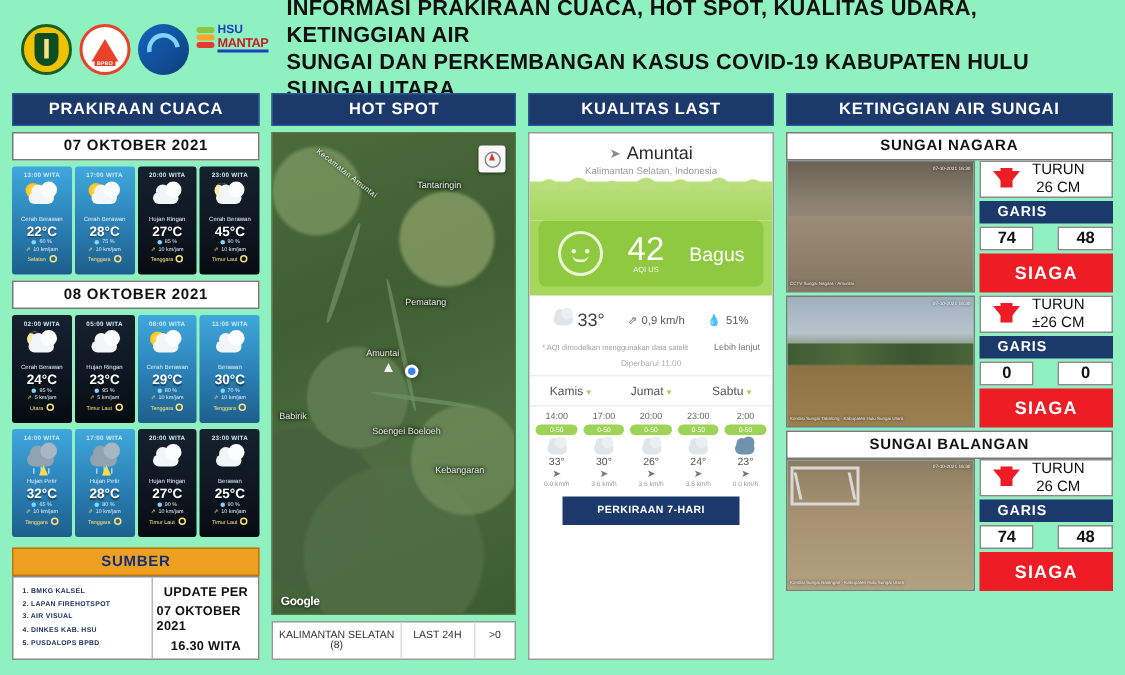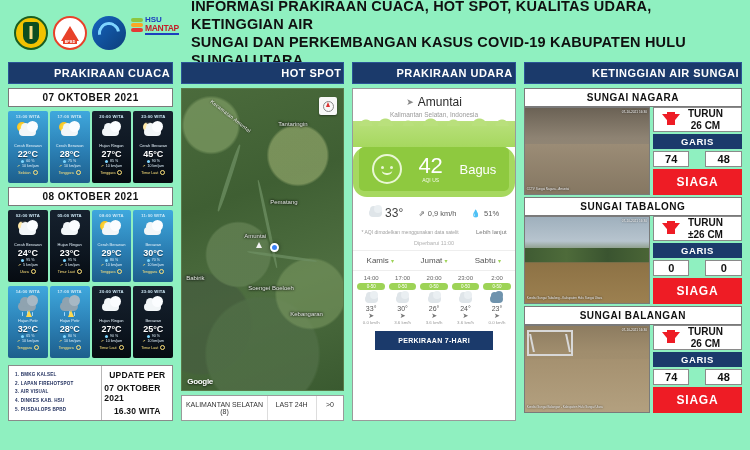--- a/index.html
+++ b/index.html
@@ -32,21 +32,21 @@
 
   
   .cols { display:flex; gap:8px; padding:0 8px; }
   .col { display:flex; flex-direction:column; gap:4px; }
   .col-weather{ width:168px; }
   .col-hotspot{ width:166px; }
   .col-air    { width:166px; }
   .col-river  { width:222px; }
 
   .panel-title {
-    background:#1b3a6b; color:#fff; text-align:right; font-weight:bold;
+    background:#1b3a6b; color:#fff; text-align:center; font-weight:bold;
     font-size:11px; letter-spacing:.5px; padding:4px 2px; border:1px solid #2a5596;
   }
   .subbar {
     background:#fff; text-align:center; font-weight:bold; font-size:10px;
     padding:3px 2px; border:1px solid #7a7a7a; letter-spacing:.5px; color:#111;
   }
 
   
   .wrow { display:flex; gap:2px; }
   .wcard { flex:1; border-radius:2px; padding:3px 2px 2px; color:#fff; position:relative; overflow:hidden; height:72px; }
@@ -122,21 +122,21 @@
   .aq-skyline:before{ content:""; position:absolute; left:0; right:0; top:-5px; height:10px;
     background:
       radial-gradient(circle at 8% 100%, #b9e07c 0 6px, transparent 7px),
       radial-gradient(circle at 20% 100%, #b9e07c 0 7px, transparent 8px),
       radial-gradient(circle at 34% 100%, #b9e07c 0 5px, transparent 6px),
       radial-gradient(circle at 48% 100%, #b9e07c 0 7px, transparent 8px),
       radial-gradient(circle at 62% 100%, #b9e07c 0 6px, transparent 7px),
       radial-gradient(circle at 78% 100%, #b9e07c 0 7px, transparent 8px),
       radial-gradient(circle at 92% 100%, #b9e07c 0 6px, transparent 7px);
   }
-  .aq-panel { background:#a6d85f; margin:0; padding:0 6px 6px;border-radius:14px; }
+  .aq-panel { background:#a6d85f; margin:0; padding:0 6px 6px; }
   .aq-main { background:#8ec93f; border-radius:5px; display:flex; align-items:center; justify-content:space-around; padding:7px 4px; }
   .aq-face { width:30px;height:30px;border-radius:50%; border:2px solid #e9f7d4; position:relative; }
   .aq-face .e { position:absolute; top:10px; width:3px;height:3px;border-radius:50%;background:#e9f7d4;}
   .aq-face .e.l{left:7px;} .aq-face .e.r{right:7px;}
   .aq-face .m { position:absolute; bottom:7px; left:50%; transform:translateX(-50%); width:11px;height:5px;border-bottom:2px solid #e9f7d4; border-radius:0 0 11px 11px;}
   .aq-val { text-align:center; color:#fff; }
   .aq-val .n { font-size:22px; font-weight:300; line-height:1; }
   .aq-val .u { font-size:5px; opacity:.9; }
   .aq-label { font-size:13px; color:#fff; }
   .aq-metrics { background:#fff; border-radius:4px; margin:4px 6px 0; display:flex; align-items:center; justify-content:space-around; padding:5px 2px; }
@@ -164,22 +164,22 @@
 
   
   .river-block { display:flex; flex-direction:column; gap:2px; }
   .river-row { display:flex; gap:3px; height:88px; }
   .river-photo { flex:1.75; border:1px solid #7a7a7a; position:relative; overflow:hidden; }
   .river-side { flex:1; display:flex; flex-direction:column; gap:2px; }
   .rs-top { display:flex; align-items:center; background:#fff; border:1px solid #8a8a8a; flex:1.3; }
   .rs-arrow { flex:0 0 34px; display:flex; align-items:center; justify-content:center; }
   .arrow-down { width:0;height:0;border-left:9px solid transparent;border-right:9px solid transparent;border-top:11px solid #ee1c25; position:relative; }
   .arrow-down:before{ content:""; position:absolute; left:-4px; top:-13px; width:8px;height:13px;background:#ee1c25;}
-  .rs-txt { flex:1; text-align:center; font-weight:bold; font-size:10px; color:#111; line-height:1.15; padding-right:18px;}
-  .rs-garis { background:#1b3a6b; color:#fff; text-align:center; font-weight:bold; font-size:9.5px; padding:2px 1px; letter-spacing:.6px;}
+  .rs-txt { flex:1; text-align:center; font-weight:normal; font-size:10px; color:#111; line-height:1.15; padding-right:18px;}
+  .rs-garis { background:#1b3a6b; color:#fff; text-align:left; font-weight:bold; font-size:9.5px; padding:2px 12px; letter-spacing:.6px;}
   .rs-nums { display:flex; gap:16px; }
   .rs-nums div { flex:1; background:#fff; border:1px solid #8a8a8a; text-align:center; font-size:11px; font-weight:bold; color:#111; padding:1px 0;}
   .rs-siaga { background:#ee1c25; color:#fff; text-align:center; font-weight:bold; font-size:12px; letter-spacing:.8px; padding:3px 0; flex:1.1; display:flex;align-items:center;justify-content:center;}
 
   .ph1 { position:absolute; inset:0; background:linear-gradient(180deg,#6b6255 0%,#8e8373 35%,#a2937e 100%); }
   .ph1:after{ content:""; position:absolute; left:0; right:0; bottom:0; height:58%; background:linear-gradient(180deg,#9b8c76,#857762);}
   .ph2 { position:absolute; inset:0; background:linear-gradient(180deg,#9fb0bd 0%,#b7c4ce 28%,#6b7f53 44%,#7b6a45 55%,#8a6f42 100%); }
   .ph2 .trees{ position:absolute; left:0; right:0; top:36%; height:16%; background:linear-gradient(90deg,#3f5b33,#4e6b3a,#3a5430,#4a6536); }
   .ph2 .water{ position:absolute; left:0; right:0; bottom:0; height:46%; background:linear-gradient(180deg,#8d7245,#9c8050);}
   .ph3 { position:absolute; inset:0; background:linear-gradient(180deg,#8d7c60 0%,#a08d6d 30%,#ab9878 100%); }
@@ -404,20 +404,21 @@
             </div>
       <div class="wcond">Berawan</div>
       <div class="wtemp">25°C</div>
       <div class="wline"><span class="dot"></span>90 %</div>
       <div class="wline"><span class="wd">⇗</span>10 km/jam</div>
       <div class="wbadge">Timur Laut<span class="cir"></span></div>
     </div>
         </div>
 
       <div style="margin-top:3px">
+        <div class="sumber-title">SUMBER</div>
         <div class="sumber-body">
           <ul class="sumber-list" id="sumber-list">
               <li>1. BMKG KALSEL</li>
               <li>2. LAPAN FIREHOTSPOT</li>
               <li>3. AIR VISUAL</li>
               <li>4. DINKES KAB. HSU</li>
               <li>5. PUSDALOPS BPBD</li>
             </ul>
           <div class="sumber-update">
             <div>UPDATE PER</div>
@@ -450,21 +451,21 @@
         <div class="map-google">Google</div>
       </div>
       <div class="map-footer">
         <div class="mf-1">KALIMANTAN SELATAN (8)</div>
         <div class="mf-2">LAST 24H</div>
         <div class="mf-3">&gt;0</div>
       </div>
     </div>
 
     <div class="col col-air">
-      <div class="panel-title">PRAKIRAAN UDARA</div>
+      <div class="panel-title">KUALITAS LAST</div>
       <div class="aq-card">
         <div class="aq-top">
           <div class="aq-city">
             <span class="aq-arrow">➤</span>
             <span>Amuntai</span>
           </div>
           <div class="aq-sub">Kalimantan Selatan, Indonesia</div>
         </div>
         <div class="aq-skyline"></div>
         <div class="aq-panel">
@@ -582,21 +583,20 @@
         <div class="rs-garis">GARIS</div>
         <div class="rs-nums">
           <div>74</div>
           <div>48</div>
         </div>
         <div class="rs-siaga">SIAGA</div>
       </div>
     </div>
   </div>
   <div>
-    <div class="subbar">SUNGAI TABALONG</div>
     <div class="river-row">
       <div class="river-photo">
         <div class="ph2">
                   <div class="trees"></div>
                   <div class="water"></div>
                 </div>
         <div class="photo-ts">07-10-2021 16:30</div>
         <div class="photo-cap">Kondisi Sungai Tabalong - Kabupaten Hulu Sungai Utara</div>
       </div>
       <div class="river-side">

